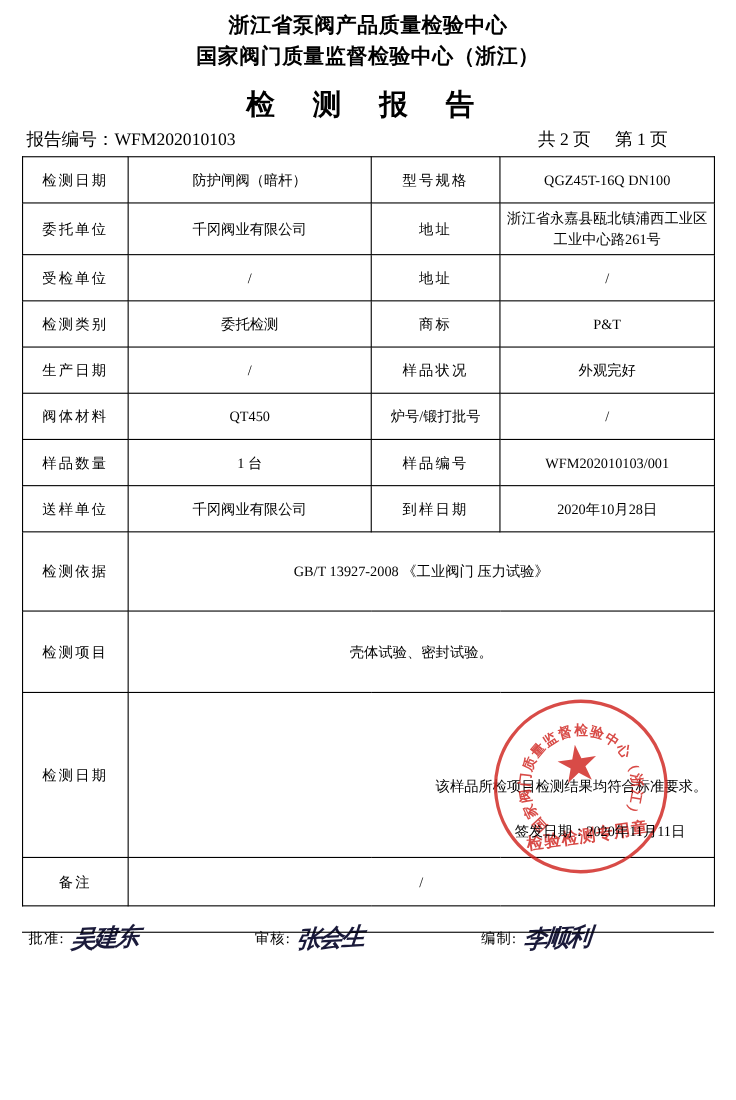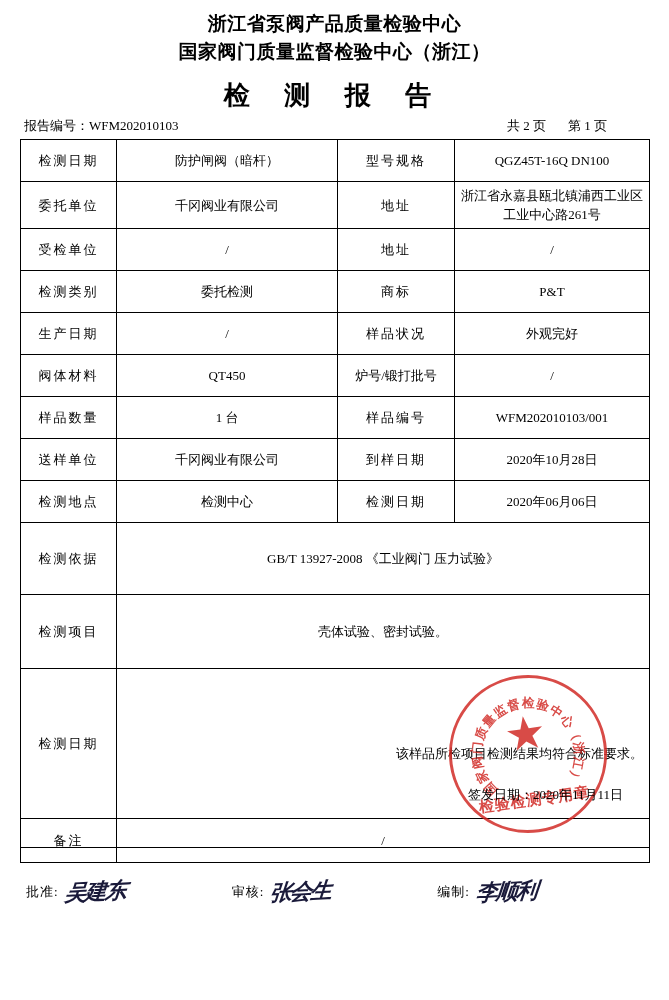--- a/index.html
+++ b/index.html
@@ -36,21 +36,21 @@
     font-size: 26px;
     font-weight: bold;
     letter-spacing: 14px;
     margin-top: 12px;
     margin-bottom: 4px;
   }
   .meta-row {
     display: flex;
     justify-content: space-between;
     align-items: flex-end;
-    font-size: 13px;
+    font-size: 16px;
     padding: 0 4px 4px 4px;
   }
   .meta-left {
     white-space: nowrap;
   }
   .meta-right {
     white-space: nowrap;
     padding-right: 38px;
   }
   .meta-right span.pg {
@@ -266,26 +266,20 @@
         <td class="label">样品数量</td>
         <td>1 台</td>
         <td class="label">样品编号</td>
         <td>WFM202010103/001</td>
       </tr>
       <tr>
         <td class="label">送样单位</td>
         <td>千冈阀业有限公司</td>
         <td class="label">到样日期</td>
         <td>2020年10月28日</td>
-      </tr>
-      <tr>
-        <td class="label">检测地点</td>
-        <td>检测中心</td>
-        <td class="label">检测日期</td>
-        <td>2020年06月06日</td>
       </tr>
       <tr>
         <td class="label" style="height:72px">检测依据</td>
         <td colspan="3" style="height:72px">GB/T 13927-2008 《工业阀门 压力试验》</td>
       </tr>
       <tr>
         <td class="label" style="height:74px">检测项目</td>
         <td colspan="3" class="left" style="height:74px">壳体试验、密封试验。</td>
       </tr>
       <tr>

